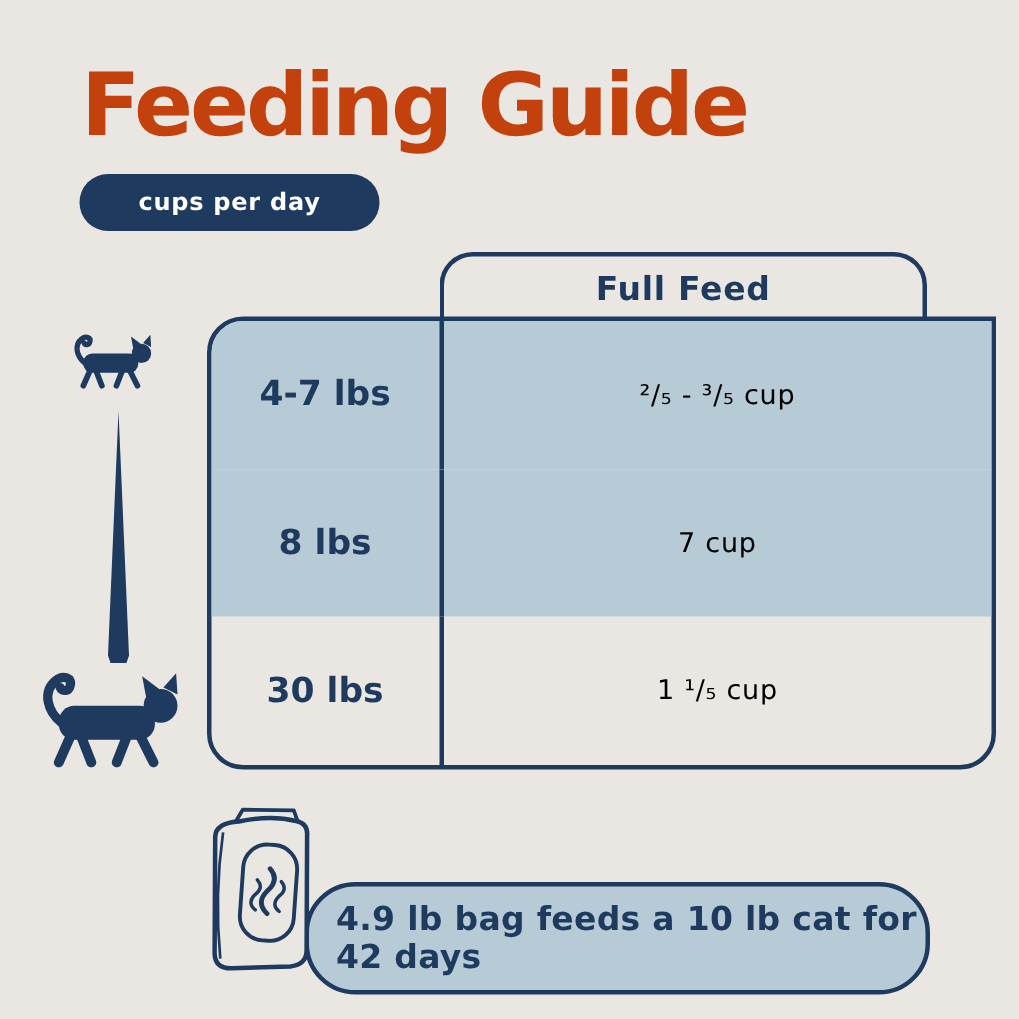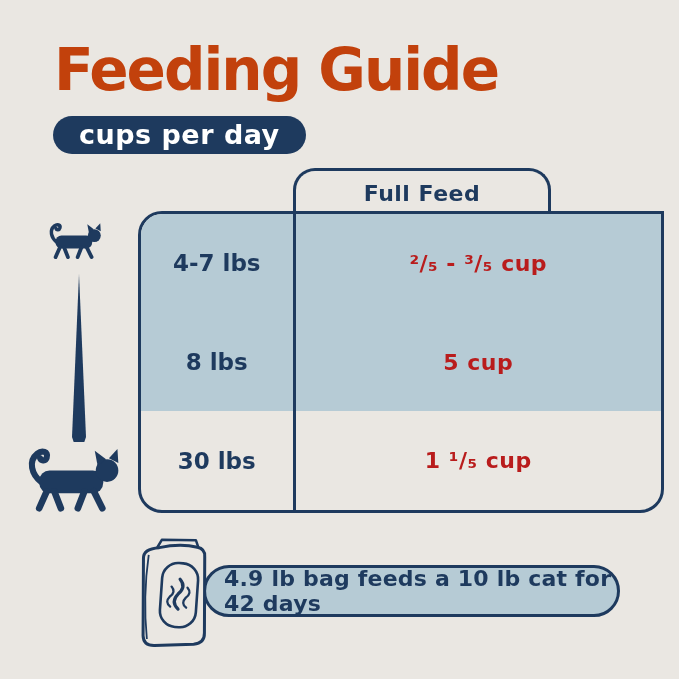--- a/index.html
+++ b/index.html
@@ -19,27 +19,27 @@
     color: #c2410c;
   }
 
   
   .badge {
     position: absolute; left: 53px; top: 116px;
     height: 38px; min-width: 200px;
     background: #1e3a5e; border-radius: 19px;
     display: flex; align-items: center; justify-content: center;
     padding: 0 26px 2px 26px;
-    color: #ffffff; font-size: 27px; font-weight: bold; letter-spacing: 0.5px;
+    color: #ffffff; font-size: 16px; font-weight: bold; letter-spacing: 0.5px;
   }
 
   
   .col-header {
     position: absolute; left: 293px; top: 168px;
-    width: 258px; height: 47px;
+    width: 325px; height: 47px;
     border: 3.5px solid #1e3a5e; border-bottom: none;
     border-radius: 22px 22px 0 0;
     display: flex; align-items: center; justify-content: center;
     color: #1e3a5e; font-size: 22px; font-weight: bold; letter-spacing: 0.5px;
   }
 
   
   .table-body {
     position: absolute; left: 138px; top: 211px;
     width: 526px; height: 302px;
@@ -51,36 +51,36 @@
   }
   .row { flex: 1; display: flex; }
   .row--blue { background: #b6cbd5; }
   .cell-weight {
     width: 151.5px; display: flex; align-items: center; justify-content: center;
     color: #1e3a5e; font-size: 23px; font-weight: bold;
   }
   .cell-amount {
     flex: 1; border-left: 3.5px solid #1e3a5e;
     display: flex; align-items: center; justify-content: center;
-    color: #b91c1c; font-size: 22px; font-weight: bold; letter-spacing: 0.5px;
+    color: #000000; font-size: 18px; font-weight: normal; letter-spacing: 0.5px;
   }
 
   
   .small-cat { position: absolute; left: 48px; top: 220px; width: 56px; height: 42px; }
   .big-cat   { position: absolute; left: 26px; top: 444px; width: 98px; height: 72px; }
   .wedge {
     position: absolute; left: 72px; top: 274px; width: 14px; height: 168px;
     background: #1e3a5e;
     clip-path: polygon(50% 0%, 100% 97%, 88% 100%, 12% 100%, 0% 97%);
   }
 
   
   .note-pill {
-    position: absolute; left: 203px; top: 565px;
-    width: 417px; height: 52px;
+    position: absolute; left: 203px; top: 588px;
+    width: 417px; height: 75px;
     background: #b6cbd5; border: 3.5px solid #1e3a5e; border-radius: 34px;
     display: flex; align-items: center; justify-content: center;
     padding-left: 18px;
     color: #1e3a5e; font-size: 22px; font-weight: bold; letter-spacing: 0.2px;
   }
   .bag { position: absolute; left: 131px; top: 537px; width: 92px; height: 116px; }
 </style>
 </head>
 <body>
 
@@ -126,21 +126,21 @@
     <span>Full Feed</span>
   </div>
 
   <div class="table-body">
     <div class="row row--blue">
       <div class="cell-weight">4-7 lbs</div>
       <div class="cell-amount">²/₅ - ³/₅ cup</div>
     </div>
     <div class="row row--blue">
       <div class="cell-weight">8 lbs</div>
-      <div class="cell-amount">5 cup</div>
+      <div class="cell-amount">7 cup</div>
     </div>
     <div class="row">
       <div class="cell-weight">30 lbs</div>
       <div class="cell-amount">1 ¹/₅ cup</div>
     </div>
   </div>
 
   <div class="note-pill">
     <span>4.9 lb bag feeds a 10 lb cat for 42 days</span>
   </div>

